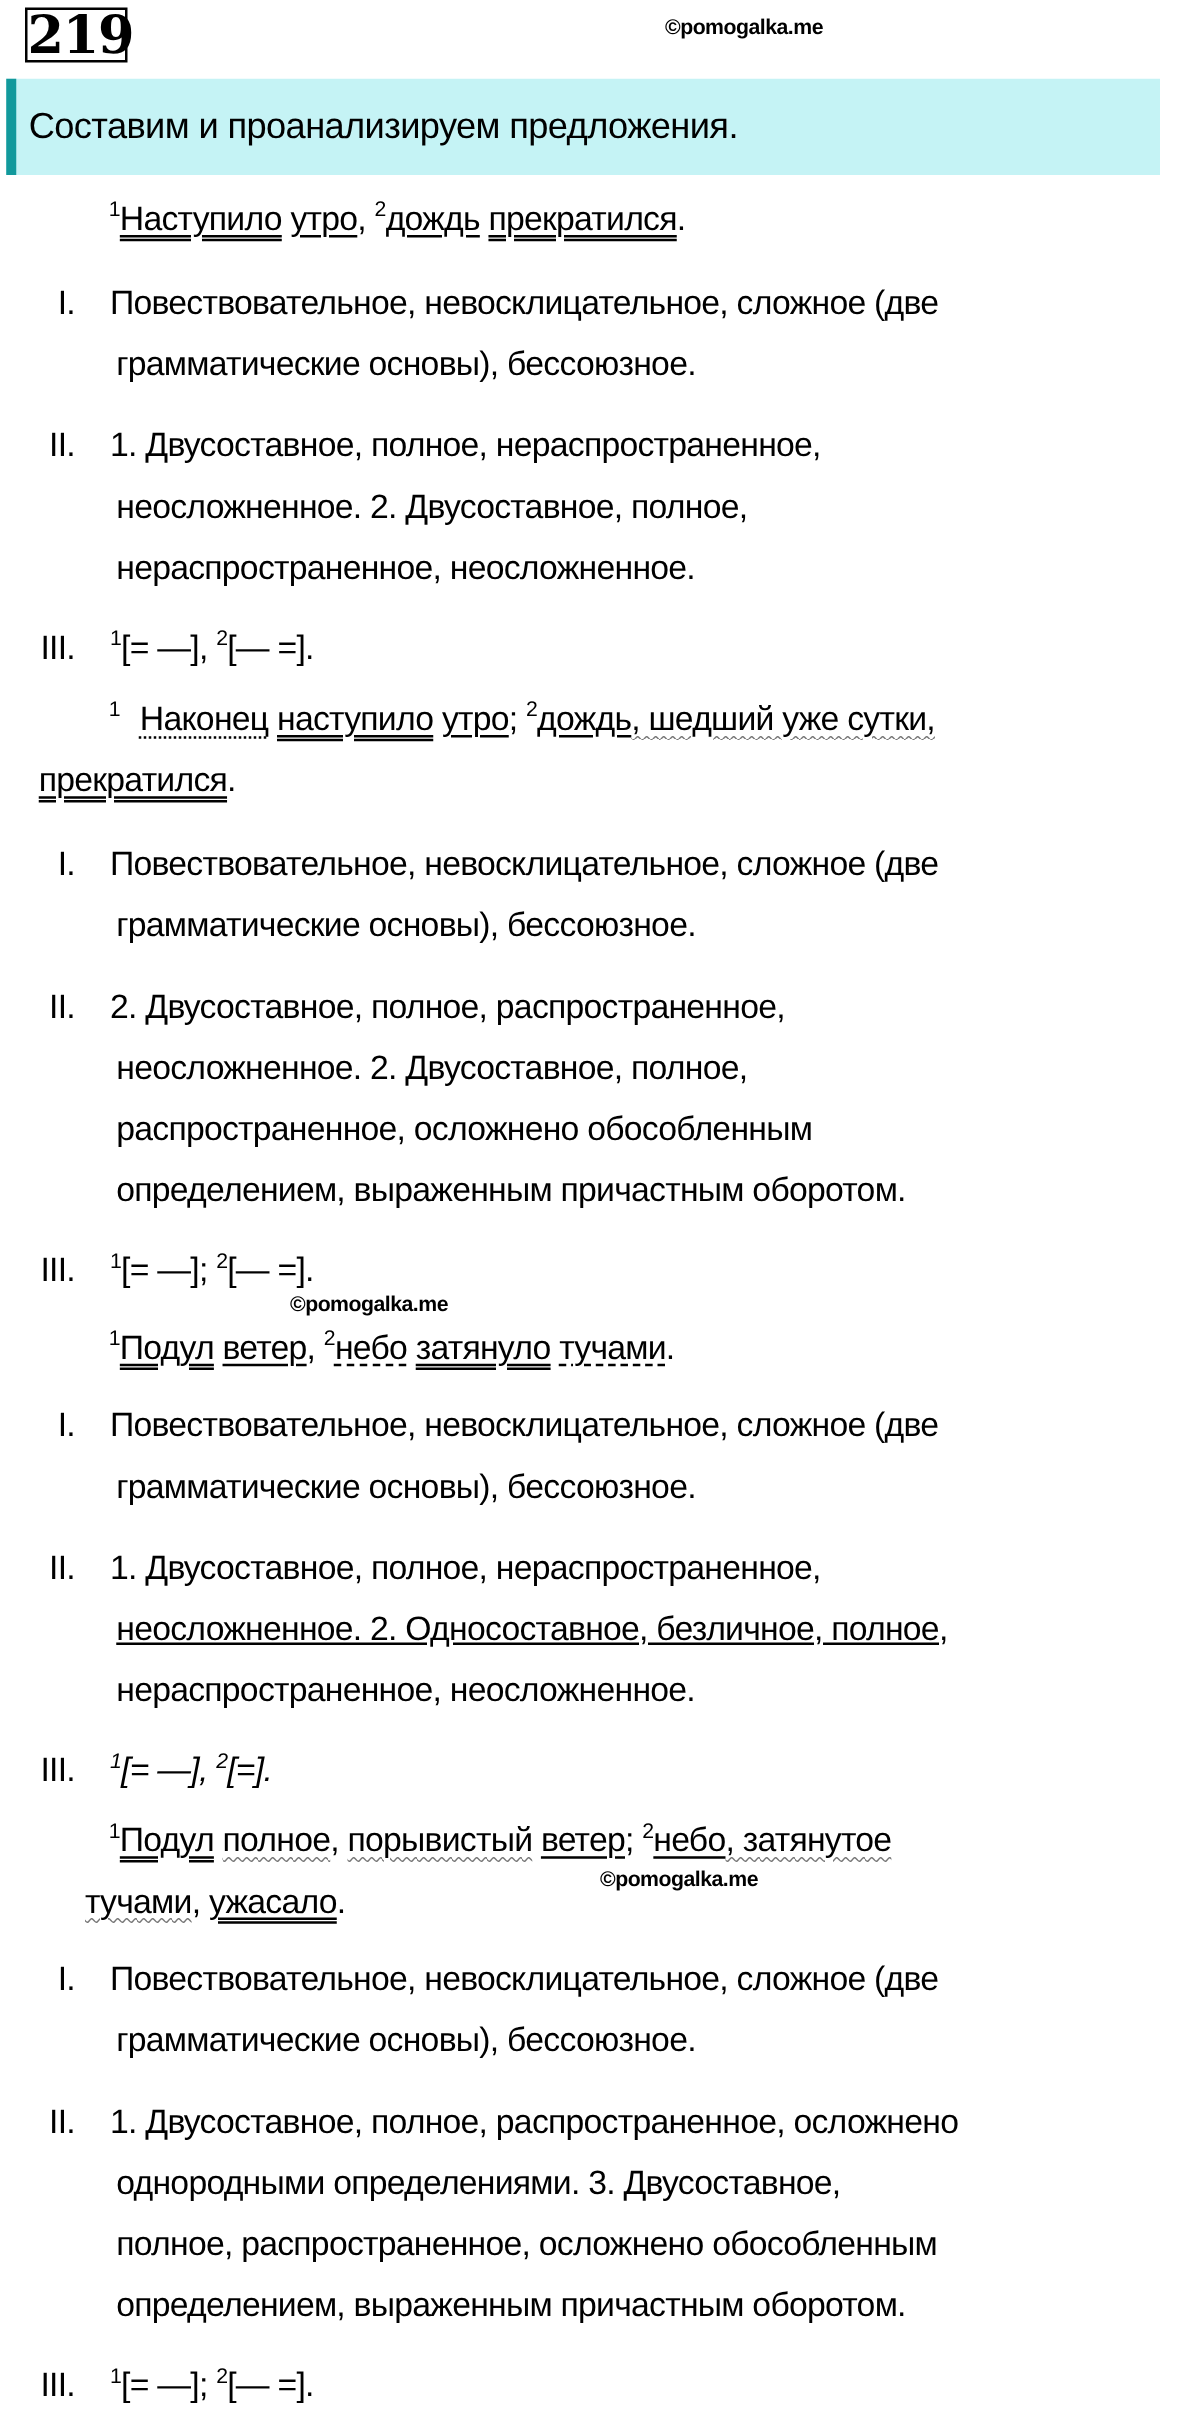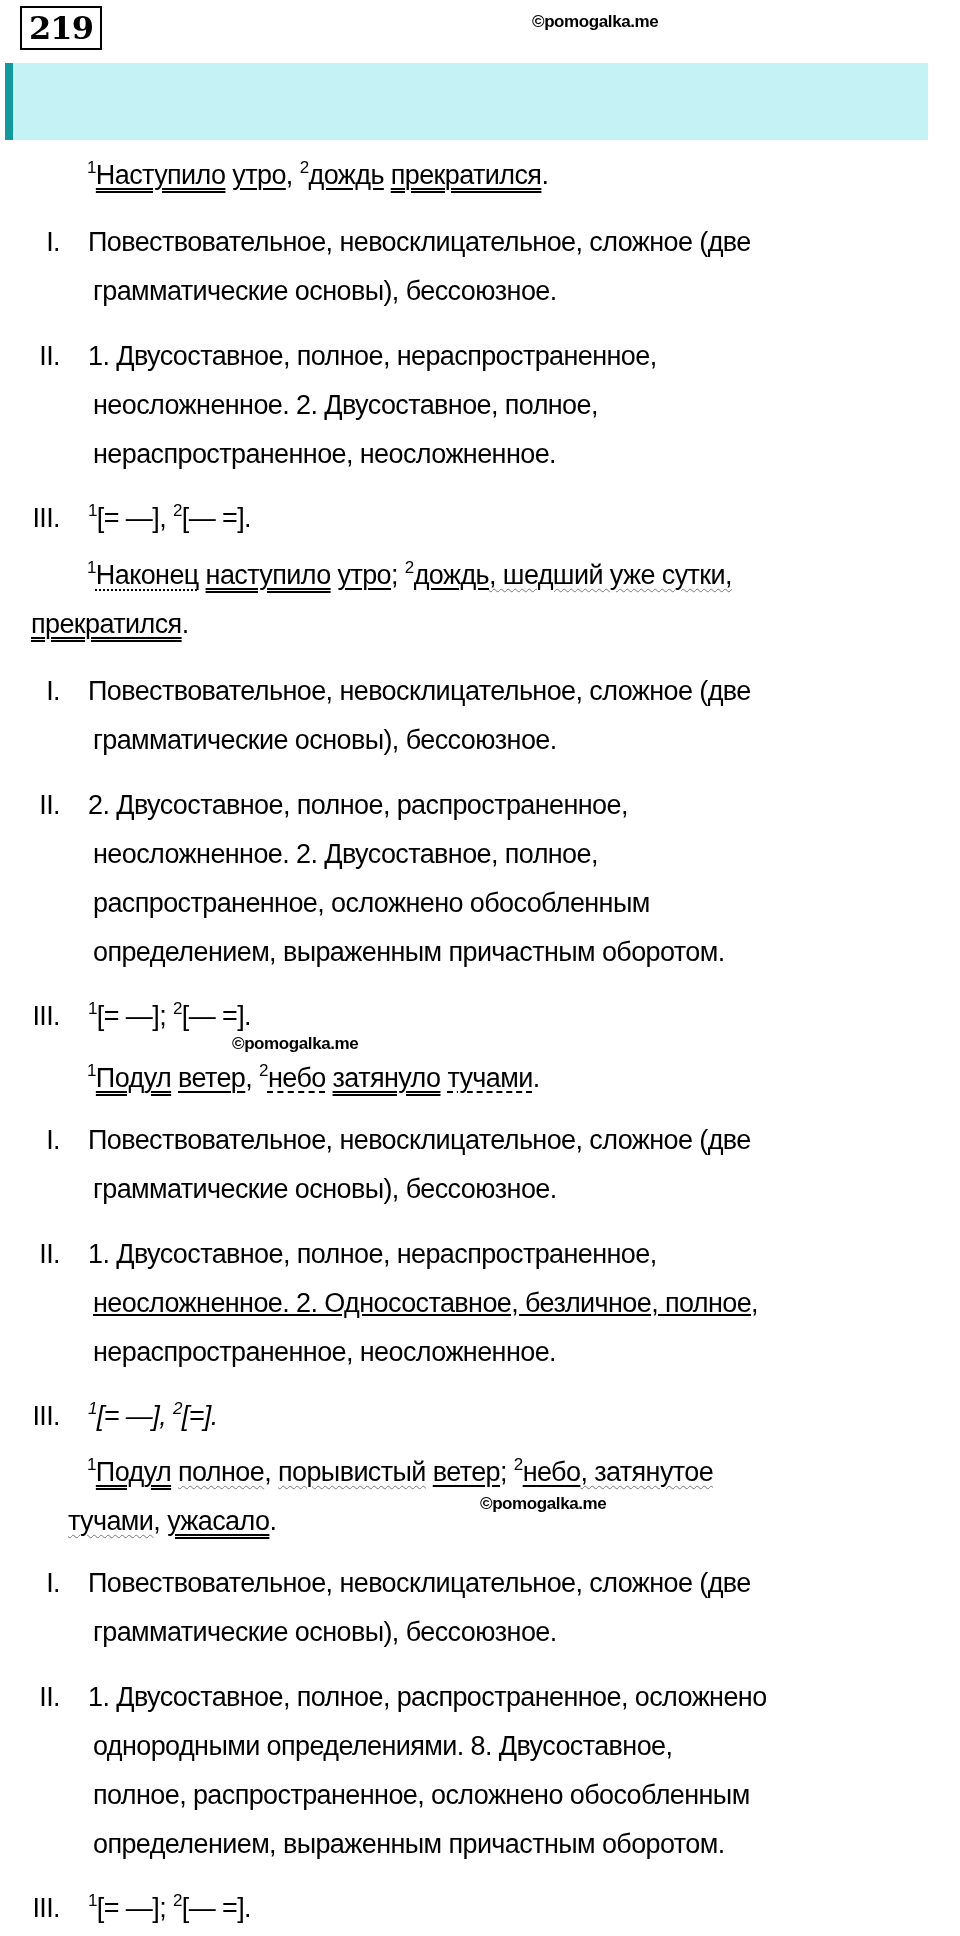--- a/index.html
+++ b/index.html
@@ -1,42 +1,43 @@
 <!DOCTYPE html>
 <html><head>
 <meta charset="utf-8">
 <style>
   html, body { margin:0; padding:0; background:#ffffff; }
   body { width:960px; height:1936px; position:relative; overflow:hidden;
          font-family:"Liberation Sans", sans-serif; color:#000; }
   .txt { font-size:27px; letter-spacing:-0.6px; white-space:nowrap; }
   .abs { position:absolute; }
   .num-box { left:20px; top:6px; width:78px; height:40px; border:2px solid #000;
-             font-family:"DejaVu Serif", serif; font-weight:bold; font-size:32px;
+             font-family:"DejaVu Serif", serif; font-weight:bold; font-size:42px;
              line-height:40px; text-align:center; letter-spacing:-1px; }
   .wm { font-family:"Liberation Sans", sans-serif; font-weight:bold; font-size:17px; letter-spacing:-0.4px; }
   .bar { left:5px; top:63px; width:923px; height:77px; background:#c5f3f5; }
   .bar-stripe { position:absolute; left:0; top:0; width:8px; height:100%; background:#12999c; }
   .bar-text { position:absolute; left:18px; top:0; line-height:77px; font-size:29px; letter-spacing:-0.5px; }
   sup { font-size:17px; vertical-align:0; position:relative; top:-11px; }
   .u1 { text-decoration:underline; text-decoration-thickness:2px; text-underline-offset:4px; }
   .u2 { text-decoration:underline double; text-decoration-thickness:1.5px; text-underline-offset:4px; }
   .ud { text-decoration:underline dashed; text-decoration-thickness:2px; text-underline-offset:4px; }
-  .udd { text-decoration:underline dotted; text-decoration-thickness:2px; text-underline-offset:5px; }
+  .udd { text-decoration:underline dotted; text-decoration-thickness:2px; text-underline-offset:5px;margin-left:16px; }
   .uw { text-decoration:underline wavy #777; text-decoration-thickness:1px; text-underline-offset:4px; }
   .roman { position:absolute; width:60px; text-align:right; }
 </style>
 </head>
 <body>
 
 <div class="abs num-box">219</div>
 <div class="abs wm" style="left:532px; top:12px;">©pomogalka.me</div>
 
 <div class="abs bar">
   <div class="bar-stripe"></div>
+  <div class="bar-text">Составим и проанализируем предложения.</div>
 </div>
 
 <div class="abs txt" style="left:87px; top:160px;">
   <sup>1</sup><span class="u2">Наступило</span> <span class="u1">утро</span><span>,</span> <sup>2</sup><span class="u1">дождь</span> <span class="u2">прекратился</span><span>.</span>
 </div>
 
 <div class="txt">
   <span class="roman abs" style="left:0; top:227px;">I.</span>
   <span class="abs" style="left:88px; top:227px;">Повествовательное, невосклицательное, сложное (две</span>
   <span class="abs" style="left:93px; top:276px;">грамматические основы), бессоюзное.</span>
@@ -106,20 +107,20 @@
 </div>
 
 <div class="txt">
   <span class="roman abs" style="left:0; top:1568px;">I.</span>
   <span class="abs" style="left:88px; top:1568px;">Повествовательное, невосклицательное, сложное (две</span>
   <span class="abs" style="left:93px; top:1617px;">грамматические основы), бессоюзное.</span>
 </div>
 <div class="txt">
   <span class="roman abs" style="left:0; top:1682px;">II.</span>
   <span class="abs" style="left:88px; top:1682px;">1. Двусоставное, полное, распространенное, осложнено</span>
-  <span class="abs" style="left:93px; top:1731px;">однородными определениями. 8. Двусоставное,</span>
+  <span class="abs" style="left:93px; top:1731px;">однородными определениями. 3. Двусоставное,</span>
   <span class="abs" style="left:93px; top:1780px;">полное, распространенное, осложнено обособленным</span>
   <span class="abs" style="left:93px; top:1829px;">определением, выраженным причастным оборотом.</span>
 </div>
 <div class="txt abs" style="left:0; top:1893px; width:600px;">
   <span class="roman" style="position:absolute; left:0;">III.</span>
   <span style="position:absolute; left:88px;"><sup>1</sup><span>[= —]; </span><sup>2</sup><span>[— =].</span></span>
 </div>
 
 </body></html>

